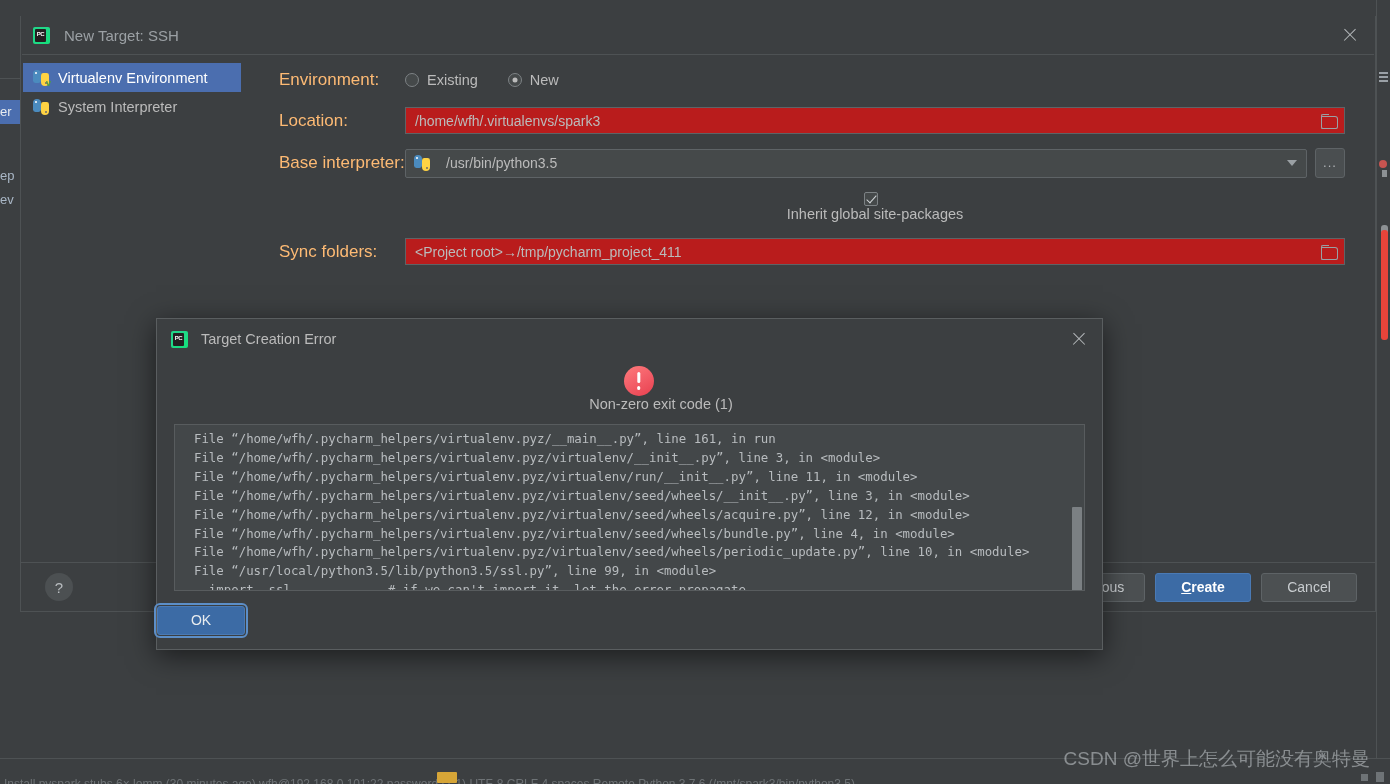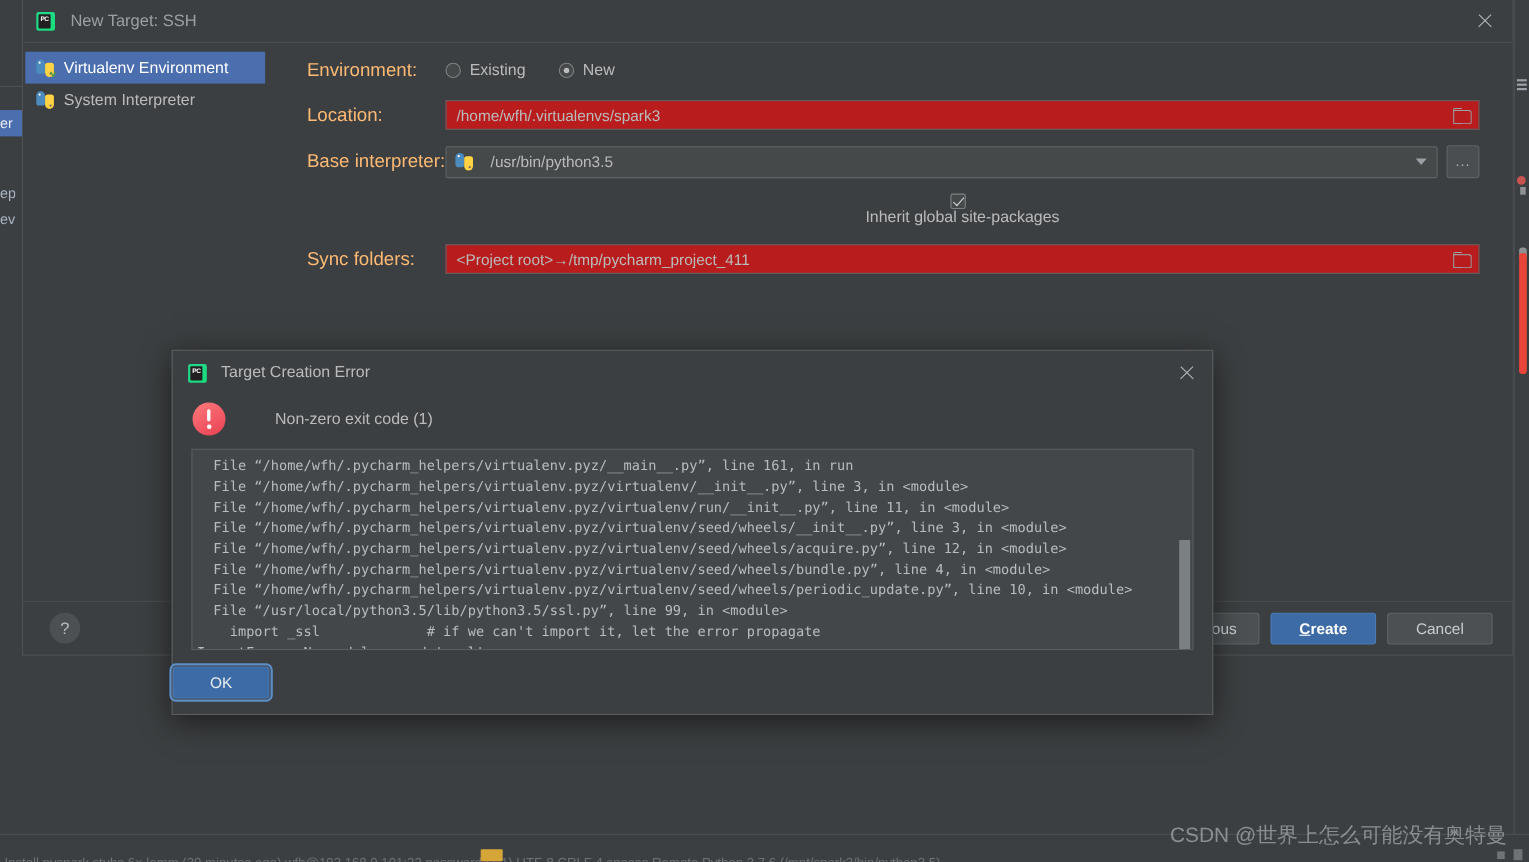--- a/index.html
+++ b/index.html
@@ -84,21 +84,21 @@
   }
   .sb-badge {
     position: absolute; bottom: 1px; left: 437px;
     width: 20px; height: 11px; background: #d6a537; border-radius: 1px;
   }
   .sb-sq1 { position:absolute; bottom:3px; right:22px; width:7px; height:7px; background:#6e7376;}
   .sb-sq2 { position:absolute; bottom:2px; right:6px; width:8px; height:10px; background:#6e7376;}
 
   
   .wizard {
-    position: absolute; left: 20px; top: 0;
+    position: absolute; left: 20px; top: 16px;
     width: 1356px; height: 596px;
     background: #3c3f41;
     border: 1px solid #4e5254;
     border-top: none;
     display: flex; flex-direction: column;
   }
   .wiz-titlebar {
     height: 38px; flex: 0 0 38px;
     display: flex; align-items: center;
     padding: 0 10px 0 12px;
@@ -360,20 +360,21 @@
     font-size: 14.5px;
     color: #bbbbbb;
   }
   .errdlg-close {
     position: absolute; right: 12px; top: 50%; transform: translateY(-50%);
     width: 22px; height: 22px; cursor: pointer;
   }
   .err-head {
     display: flex; align-items: center;
     padding: 7px 0 12px 18px;
+    flex-direction: column;
   }
   .err-icon {
     width: 30px; height: 30px; border-radius: 50%;
     background: linear-gradient(150deg,#ff7b7b 0%,#f4606a 45%,#e8404f 100%);
     position: relative; flex: 0 0 30px;
   }
   .err-icon::before {
     content:""; position:absolute; left:50%; top:6px; transform:translateX(-50%);
     width: 3.4px; height: 11px; background:#fff; border-radius:1.6px;
   }

